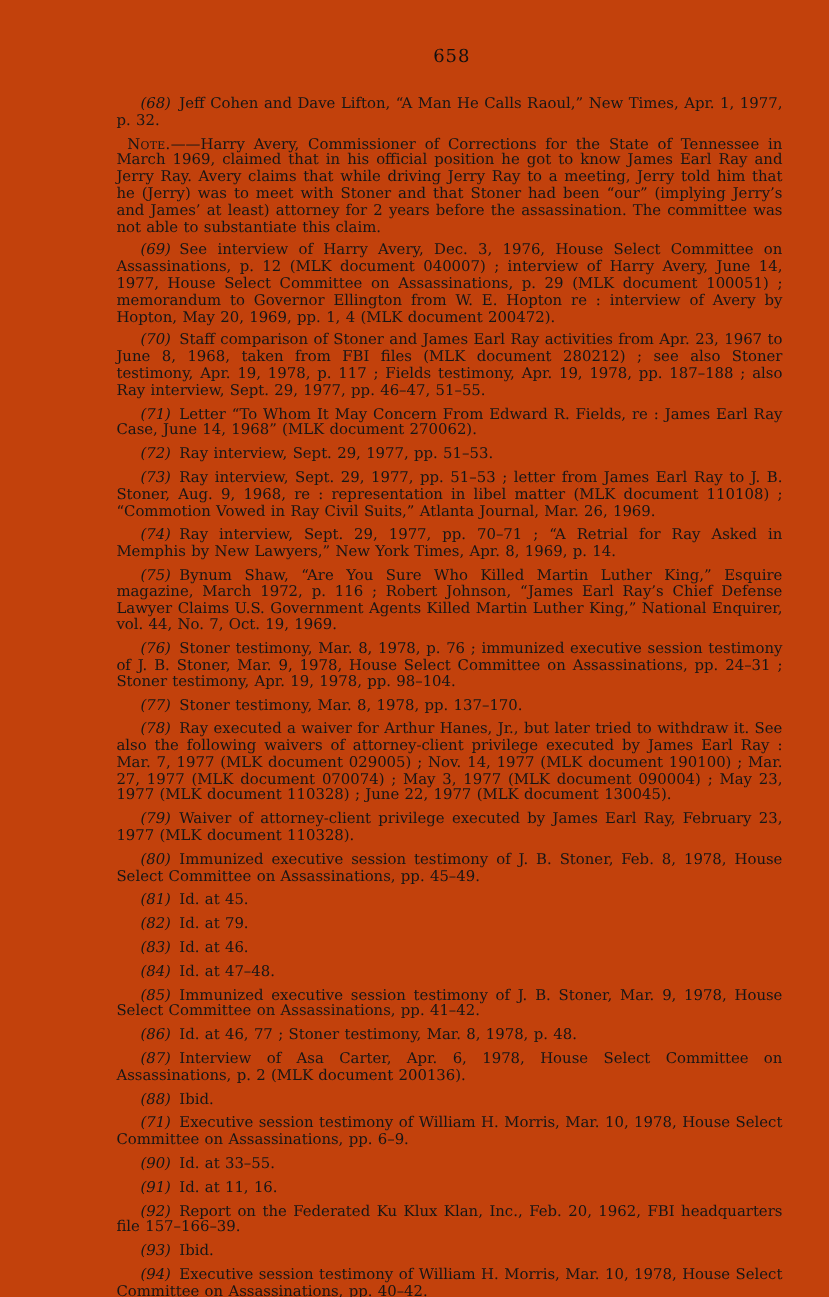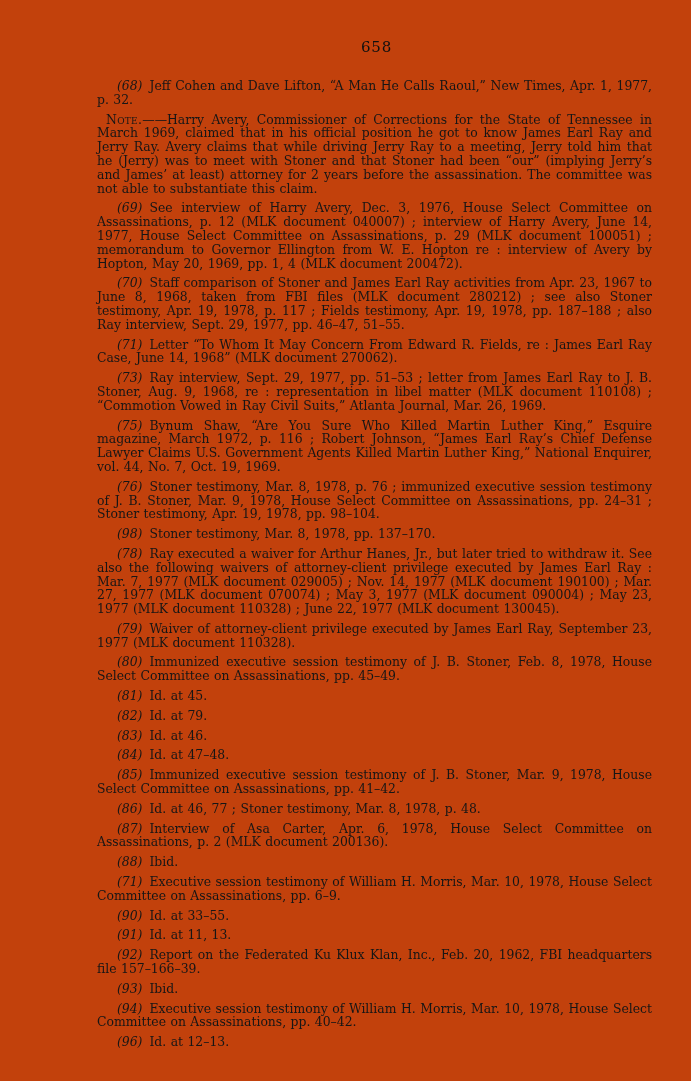--- a/index.html
+++ b/index.html
@@ -50,36 +50,38 @@
 <body style="background: rgb(253, 253, 252); color: rgb(22, 22, 22);">
 
 <div class="sheet">
   <div class="page-number">658</div>
   <div class="footnotes" id="footnotes-list">
       <p class="fn"><span class="fn-label">(68)</span><span class="fn-text">Jeff Cohen and Dave Lifton, “A Man He Calls Raoul,” New Times, Apr. 1, 1977, p. 32.</span></p>
       <p class="fn note"><span class="fn-label">Note.</span><span class="fn-text">——Harry Avery, Commissioner of Corrections for the State of Tennessee in March 1969, claimed that in his official position he got to know James Earl Ray and Jerry Ray. Avery claims that while driving Jerry Ray to a meeting, Jerry told him that he (Jerry) was to meet with Stoner and that Stoner had been “our” (implying Jerry’s and James’ at least) attorney for 2 years before the assassination. The committee was not able to substantiate this claim.</span></p>
       <p class="fn"><span class="fn-label">(69)</span><span class="fn-text">See interview of Harry Avery, Dec. 3, 1976, House Select Committee on Assassinations, p. 12 (MLK document 040007) ; interview of Harry Avery, June 14, 1977, House Select Committee on Assassinations, p. 29 (MLK document 100051) ; memorandum to Governor Ellington from W. E. Hopton re : interview of Avery by Hopton, May 20, 1969, pp. 1, 4 (MLK document 200472).</span></p>
       <p class="fn"><span class="fn-label">(70)</span><span class="fn-text">Staff comparison of Stoner and James Earl Ray activities from Apr. 23, 1967 to June 8, 1968, taken from FBI files (MLK document 280212) ; see also Stoner testimony, Apr. 19, 1978, p. 117 ; Fields testimony, Apr. 19, 1978, pp. 187–188 ; also Ray interview, Sept. 29, 1977, pp. 46–47, 51–55.</span></p>
       <p class="fn"><span class="fn-label">(71)</span><span class="fn-text">Letter “To Whom It May Concern From Edward R. Fields, re : James Earl Ray Case, June 14, 1968” (MLK document 270062).</span></p>
+      <p class="fn"><span class="fn-label">(72)</span><span class="fn-text">Ray interview, Sept. 29, 1977, pp. 51–53.</span></p>
       <p class="fn"><span class="fn-label">(73)</span><span class="fn-text">Ray interview, Sept. 29, 1977, pp. 51–53 ; letter from James Earl Ray to J. B. Stoner, Aug. 9, 1968, re : representation in libel matter (MLK document 110108) ; “Commotion Vowed in Ray Civil Suits,” Atlanta Journal, Mar. 26, 1969.</span></p>
+      <p class="fn"><span class="fn-label">(74)</span><span class="fn-text">Ray interview, Sept. 29, 1977, pp. 70–71 ; “A Retrial for Ray Asked in Memphis by New Lawyers,” New York Times, Apr. 8, 1969, p. 14.</span></p>
       <p class="fn"><span class="fn-label">(75)</span><span class="fn-text">Bynum Shaw, “Are You Sure Who Killed Martin Luther King,” Esquire magazine, March 1972, p. 116 ; Robert Johnson, “James Earl Ray’s Chief Defense Lawyer Claims U.S. Government Agents Killed Martin Luther King,” National Enquirer, vol. 44, No. 7, Oct. 19, 1969.</span></p>
       <p class="fn"><span class="fn-label">(76)</span><span class="fn-text">Stoner testimony, Mar. 8, 1978, p. 76 ; immunized executive session testimony of J. B. Stoner, Mar. 9, 1978, House Select Committee on Assassinations, pp. 24–31 ; Stoner testimony, Apr. 19, 1978, pp. 98–104.</span></p>
-      <p class="fn"><span class="fn-label">(98)</span><span class="fn-text">Stoner testimony, Mar. 8, 1978, pp. 137–170.</span></p>
+      <p class="fn"><span class="fn-label">(77)</span><span class="fn-text">Stoner testimony, Mar. 8, 1978, pp. 137–170.</span></p>
       <p class="fn"><span class="fn-label">(78)</span><span class="fn-text">Ray executed a waiver for Arthur Hanes, Jr., but later tried to withdraw it. See also the following waivers of attorney-client privilege executed by James Earl Ray : Mar. 7, 1977 (MLK document 029005) ; Nov. 14, 1977 (MLK document 190100) ; Mar. 27, 1977 (MLK document 070074) ; May 3, 1977 (MLK document 090004) ; May 23, 1977 (MLK document 110328) ; June 22, 1977 (MLK document 130045).</span></p>
-      <p class="fn"><span class="fn-label">(79)</span><span class="fn-text">Waiver of attorney-client privilege executed by James Earl Ray, September 23, 1977 (MLK document 110328).</span></p>
+      <p class="fn"><span class="fn-label">(79)</span><span class="fn-text">Waiver of attorney-client privilege executed by James Earl Ray, February 23, 1977 (MLK document 110328).</span></p>
       <p class="fn"><span class="fn-label">(80)</span><span class="fn-text">Immunized executive session testimony of J. B. Stoner, Feb. 8, 1978, House Select Committee on Assassinations, pp. 45–49.</span></p>
       <p class="fn"><span class="fn-label">(81)</span><span class="fn-text">Id. at 45.</span></p>
       <p class="fn"><span class="fn-label">(82)</span><span class="fn-text">Id. at 79.</span></p>
       <p class="fn"><span class="fn-label">(83)</span><span class="fn-text">Id. at 46.</span></p>
       <p class="fn"><span class="fn-label">(84)</span><span class="fn-text">Id. at 47–48.</span></p>
       <p class="fn"><span class="fn-label">(85)</span><span class="fn-text">Immunized executive session testimony of J. B. Stoner, Mar. 9, 1978, House Select Committee on Assassinations, pp. 41–42.</span></p>
       <p class="fn"><span class="fn-label">(86)</span><span class="fn-text">Id. at 46, 77 ; Stoner testimony, Mar. 8, 1978, p. 48.</span></p>
       <p class="fn"><span class="fn-label">(87)</span><span class="fn-text">Interview of Asa Carter, Apr. 6, 1978, House Select Committee on Assassinations, p. 2 (MLK document 200136).</span></p>
       <p class="fn"><span class="fn-label">(88)</span><span class="fn-text">Ibid.</span></p>
       <p class="fn"><span class="fn-label">(71)</span><span class="fn-text">Executive session testimony of William H. Morris, Mar. 10, 1978, House Select Committee on Assassinations, pp. 6–9.</span></p>
       <p class="fn"><span class="fn-label">(90)</span><span class="fn-text">Id. at 33–55.</span></p>
-      <p class="fn"><span class="fn-label">(91)</span><span class="fn-text">Id. at 11, 13.</span></p>
+      <p class="fn"><span class="fn-label">(91)</span><span class="fn-text">Id. at 11, 16.</span></p>
       <p class="fn"><span class="fn-label">(92)</span><span class="fn-text">Report on the Federated Ku Klux Klan, Inc., Feb. 20, 1962, FBI headquarters file 157–166–39.</span></p>
       <p class="fn"><span class="fn-label">(93)</span><span class="fn-text">Ibid.</span></p>
       <p class="fn"><span class="fn-label">(94)</span><span class="fn-text">Executive session testimony of William H. Morris, Mar. 10, 1978, House Select Committee on Assassinations, pp. 40–42.</span></p>
       <p class="fn"><span class="fn-label">(96)</span><span class="fn-text">Id. at 12–13.</span></p>
     </div>
 </div>
 
 </body></html>

